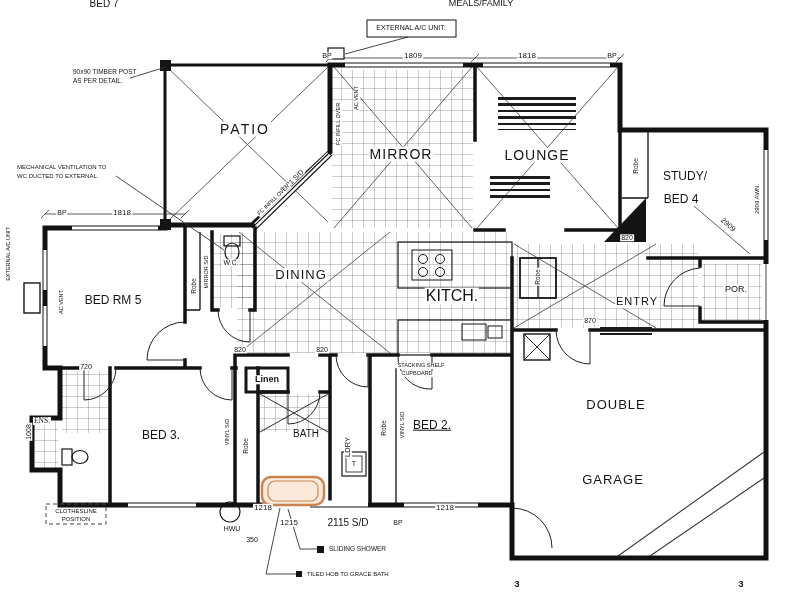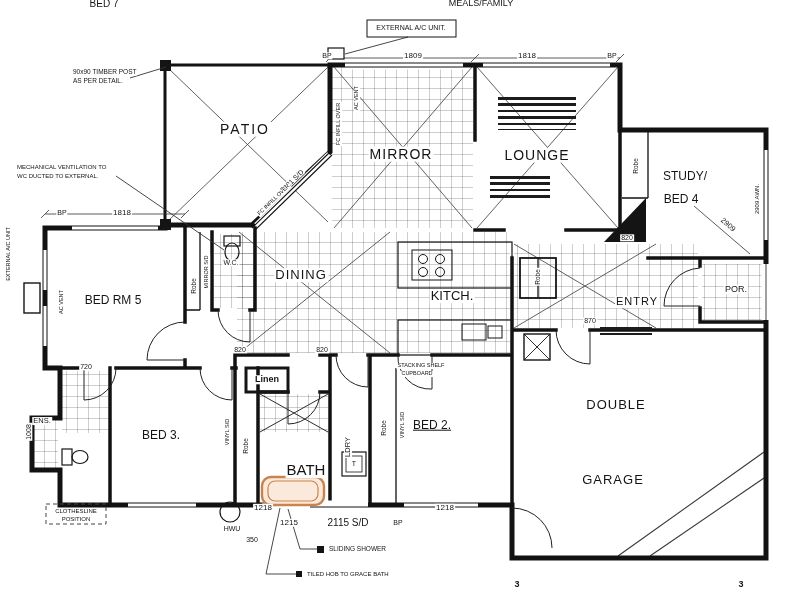--- a/index.html
+++ b/index.html
@@ -164,30 +164,30 @@
   <div class="note" style="left:600px;top:327px;width:52px;height:8px;"></div>
 
   <div id="labels">
       <div class="lbl" style="left: 245px; top: 129px; font-size: 14px; letter-spacing: 2px; transform: translate(-50%, -50%);">PATIO</div>
       <div class="lbl" style="left: 401px; top: 154px; font-size: 14px; letter-spacing: 1px; transform: translate(-50%, -50%);">MIRROR</div>
       <div class="lbl" style="left: 537px; top: 155px; font-size: 14px; letter-spacing: 1px; transform: translate(-50%, -50%);">LOUNGE</div>
       <div class="lbl" style="left: 685px; top: 176px; font-size: 12px; transform: translate(-50%, -50%);">STUDY/</div>
       <div class="lbl" style="left: 681px; top: 199px; font-size: 12px; transform: translate(-50%, -50%);">BED 4</div>
       <div class="lbl" style="left: 113px; top: 300px; font-size: 12px; transform: translate(-50%, -50%);">BED RM 5</div>
       <div class="lbl" style="left: 301px; top: 275px; font-size: 13px; letter-spacing: 1px; transform: translate(-50%, -50%);">DINING</div>
-      <div class="lbl" style="left: 452px; top: 296px; font-size: 13px; transform: translate(-50%, -50%);">KITCH.</div>
+      <div class="lbl" style="left: 452px; top: 296px; font-size: 16px; transform: translate(-50%, -50%);">KITCH.</div>
       <div class="lbl" style="left: 637px; top: 295px; font-size: 11px; letter-spacing: 1px; transform: translate(-50%, -50%); margin-top: 7px;">ENTRY</div>
       <div class="lbl" style="left: 736px; top: 290px; font-size: 9px; transform: translate(-50%, -50%);">POR.</div>
       <div class="lbl" style="left: 161px; top: 435px; font-size: 12px; transform: translate(-50%, -50%);">BED 3.</div>
       <div class="lbl" style="left: 432px; top: 425px; font-size: 12px; transform: translate(-50%, -50%); text-decoration: underline;">BED 2.</div>
       <div class="lbl" style="left: 616px; top: 405px; font-size: 13px; letter-spacing: 1px; transform: translate(-50%, -50%);">DOUBLE</div>
       <div class="lbl" style="left: 613px; top: 480px; font-size: 13px; letter-spacing: 1px; transform: translate(-50%, -50%);">GARAGE</div>
       <div class="lbl" style="left: 231px; top: 263px; font-size: 7px; transform: translate(-50%, -50%);">W.C.</div>
-      <div class="lbl" style="left: 306px; top: 470px; font-size: 15px; transform: translate(-50%, -50%);">BATH</div>
-      <div class="lbl" style="left: 42px; top: 421px; font-size: 7.5px; transform: translate(-50%, -50%);">ENS.</div>
+      <div class="lbl" style="left: 306px; top: 434px; font-size: 10px; transform: translate(-50%, -50%);">BATH</div>
+      <div class="lbl" style="left: 42px; top: 421px; font-size: 7.5px; transform: translate(-50%, -50%); font-family: Liberation Serif, serif;">ENS.</div>
       <div class="lbl b" style="left: 267px; top: 380px; font-size: 9px; transform: translate(-50%, -50%);">Linen</div>
       <div class="lbl" style="left: 348px; top: 447px; font-size: 7.5px; transform: translate(-50%, -50%) rotate(-90deg);">LDRY</div>
       <div class="lbl" style="left: 232px; top: 529px; font-size: 7px; transform: translate(-50%, -50%);">HWU</div>
       <div class="lbl" style="left: 354px; top: 464px; font-size: 7px; transform: translate(-50%, -50%);">T</div>
       <div class="lbl" style="left: 246px; top: 446px; font-size: 6.5px; transform: translate(-50%, -50%) rotate(-90deg);">Robe</div>
       <div class="lbl" style="left: 228px; top: 432px; font-size: 5.5px; transform: translate(-50%, -50%) rotate(-90deg);">VINYL S/D</div>
       <div class="lbl" style="left: 384px; top: 428px; font-size: 6.5px; transform: translate(-50%, -50%) rotate(-90deg);">Robe</div>
       <div class="lbl" style="left: 403px; top: 425px; font-size: 5.5px; transform: translate(-50%, -50%) rotate(-90deg);">VINYL S/D</div>
       <div class="lbl" style="left: 636px; top: 166px; font-size: 6.5px; transform: translate(-50%, -50%) rotate(-90deg);">Robe</div>
       <div class="lbl" style="left: 538px; top: 277px; font-size: 6.5px; transform: translate(-50%, -50%) rotate(-90deg);">Robe</div>

